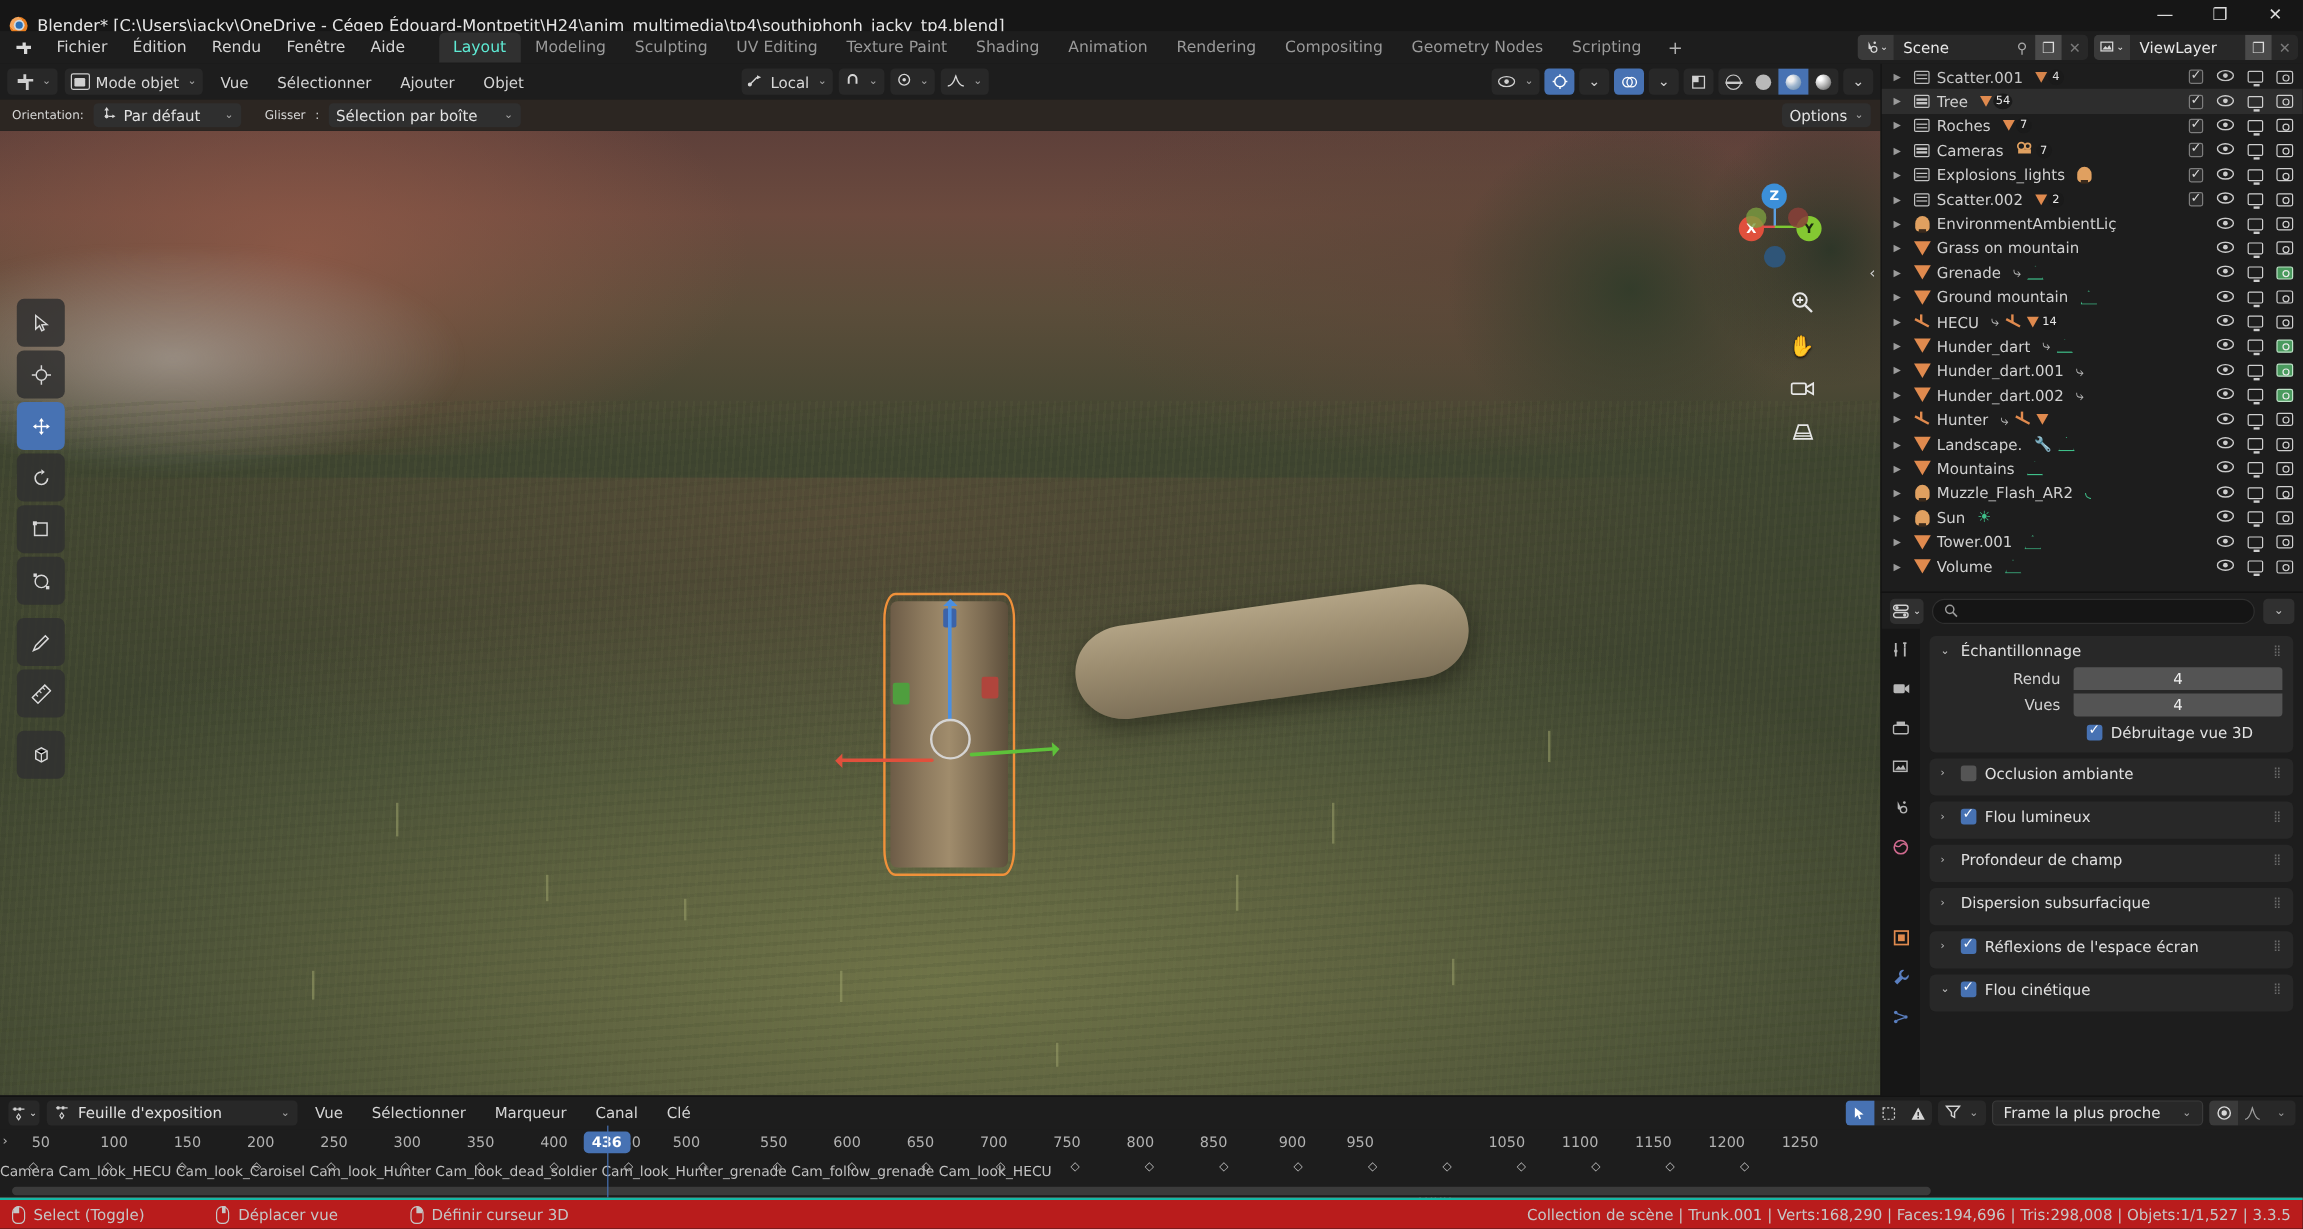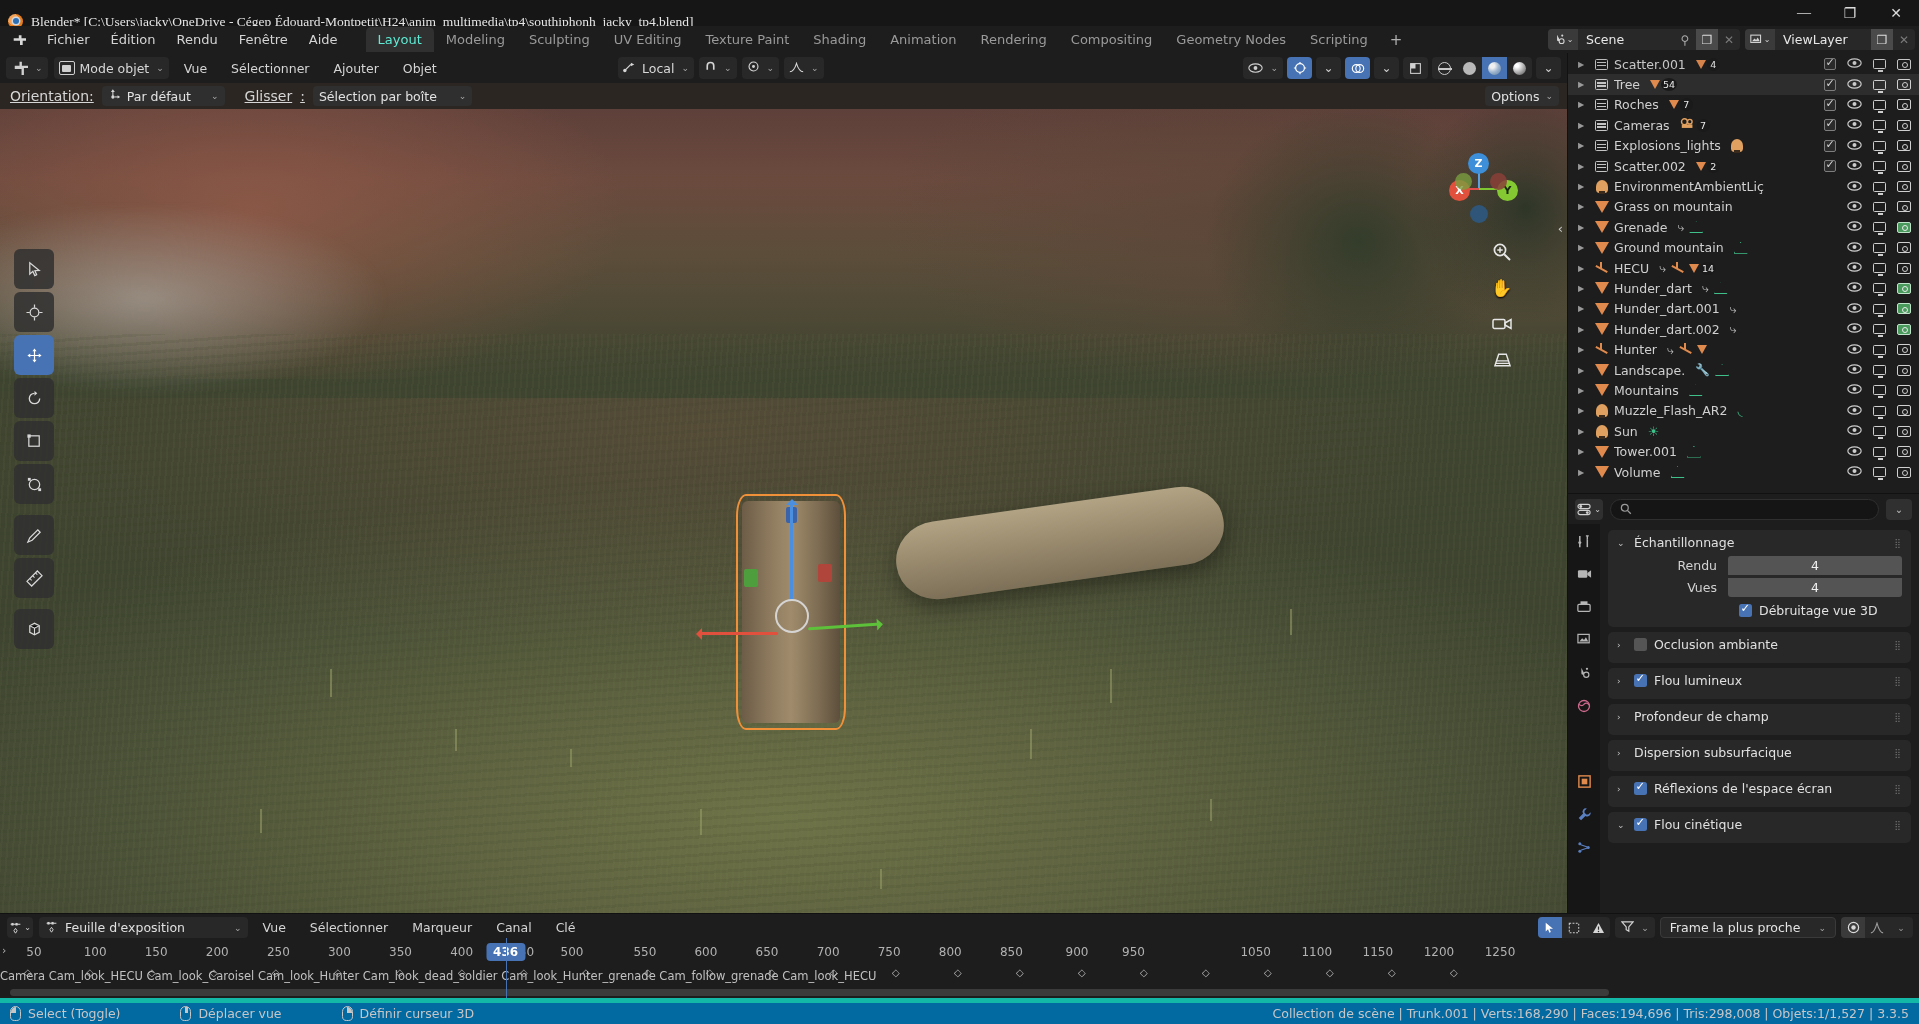--- a/index.html
+++ b/index.html
@@ -8,21 +8,21 @@
     width:1919px; height:1024px; overflow:hidden;
     font-family:"DejaVu Sans", sans-serif;
     font-size:13px; color:#e0e0e0;
     -webkit-font-smoothing:antialiased;
   }
   .app{ position:relative; width:1919px; height:1024px; display:flex; flex-direction:column; }
 
   
   .titlebar{
     height:26px; background:#161616; display:flex; align-items:center;
-    padding:17px 0 0 8px; flex:0 0 26px; position:relative;font-family:Liberation Serif, serif;
+    padding:17px 0 0 8px; flex:0 0 26px; position:relative;
   }
   .blender-logo{
     width:15px;height:15px;border-radius:50%;
     background:radial-gradient(circle at 38% 38%, #f4a45a 0 42%, #e87d1e 43% 100%);
     position:relative; margin-right:8px; flex:0 0 15px;
   }
   .blender-logo:after{
     content:""; position:absolute; width:6px;height:6px;border-radius:50%;
     background:#2a6fb5; left:5px; top:4px; box-shadow:0 0 0 1.5px #cfd8e0;
   }
@@ -98,21 +98,21 @@
   .sph.wire{ background:transparent;border:1.5px solid #c9c9c9; position:relative;}
   .sph.wire:after{content:"";position:absolute;left:-1.5px;right:-1.5px;top:50%;height:1.5px;background:#c9c9c9;}
   .sph.mat{ background:radial-gradient(circle at 33% 30%, #f0f0f0 0 18%, #9fb6cf 50%, #5d7e9e 100%);}
   .sph.rend{ background:radial-gradient(circle at 30% 28%, #ffffff 0 12%, #bdbdbd 45%, #4a4a4a 100%);}
 
   
   .tool-row{
     height:26px; display:flex; align-items:center; gap:8px; padding:0 10px;
     flex:0 0 26px; background:#2c2622; position:relative; z-index:3;
   }
-  .tr-label{ font-size:14px; color:#d6d6d6;text-decoration:underline;}
+  .tr-label{ font-size:10px; color:#d6d6d6;}
   .tr-ctl{ height:20px; background:#2f2f2f; border-radius:4px; display:flex; align-items:center; padding:0 6px; gap:6px; color:#e2e2e2; font-size:12.5px;}
   .tool-right{ position:absolute; right:8px; }
 
   
   .viewport{ position:relative; flex:1 1 auto; min-height:0; overflow:hidden; }
   .vp-canvas{ position:absolute; inset:0; background:
       radial-gradient(ellipse 60% 42% at 50% 88%, #6f7348 0%, #5e6240 38%, #4c5238 70%, #3e4430 100%);
   }
   .vp-sky{
     position:absolute; left:0; right:0; top:0; height:270px;
@@ -279,22 +279,22 @@
   .tl-play{ position:absolute; top:2px; transform:translateX(-50%); background:#4772b3; color:#fff;
       border-radius:4px; padding:2px 7px; font-size:12px; font-weight:bold;}
   .tl-playline{ position:absolute; top:24px; bottom:0; width:1.5px; background:#4772b3;}
   .tl-chan{ position:relative; flex:1 1 auto; overflow:hidden; background:#1d1d1d;}
   .tl-chan-txt{ position:absolute; left:0; right:0; top:4px; font-size:11.5px; color:#c0c0c0; white-space:nowrap; overflow:hidden;}
   .tl-key{ position:absolute; top:-11px; color:#b9b9b9; font-size:10px;}
   .tl-scroll{ position:absolute; left:10px; right:310px; bottom:2px; height:7px; background:#3b3b3b; border-radius:4px;}
   .tl-expand{ position:absolute; left:2px; top:30px; color:#b0b0b0; font-size:11px;}
 
   
-  .statusbar{ height:26px; flex:0 0 26px; background:#0369a1; display:flex; align-items:center;
-      padding:0 10px; font-size:12.5px; color:#c6c6c6; position:relative; border-top:5px solid #14b8a6;}
+  .statusbar{ height:26px; flex:0 0 26px; background:#b91c1c; display:flex; align-items:center;
+      padding:0 10px; font-size:12.5px; color:#c6c6c6; position:relative; border-top:2px solid #14b8a6;}
   .sb-item{ display:flex; align-items:center; gap:7px; margin-right:60px;}
   .mouse{ width:11px;height:15px;border:1.4px solid #c6c6c6;border-radius:6px 6px 5px 5px; position:relative; flex:0 0 11px;}
   .mouse.l:after{content:"";position:absolute;left:-0.2px;top:-0.2px;width:5px;height:6px;background:#c6c6c6;border-radius:5px 0 0 0;}
   .mouse.m:after{content:"";position:absolute;left:3.2px;top:-0.2px;width:3px;height:6px;background:#c6c6c6;}
   .mouse.r:after{content:"";position:absolute;right:-0.2px;top:-0.2px;width:5px;height:6px;background:#c6c6c6;border-radius:0 5px 0 0;}
   .status-right{ position:absolute; right:10px; font-size:12.5px; color:#c6c6c6;}
 </style>
 </head>
 <body>
 

